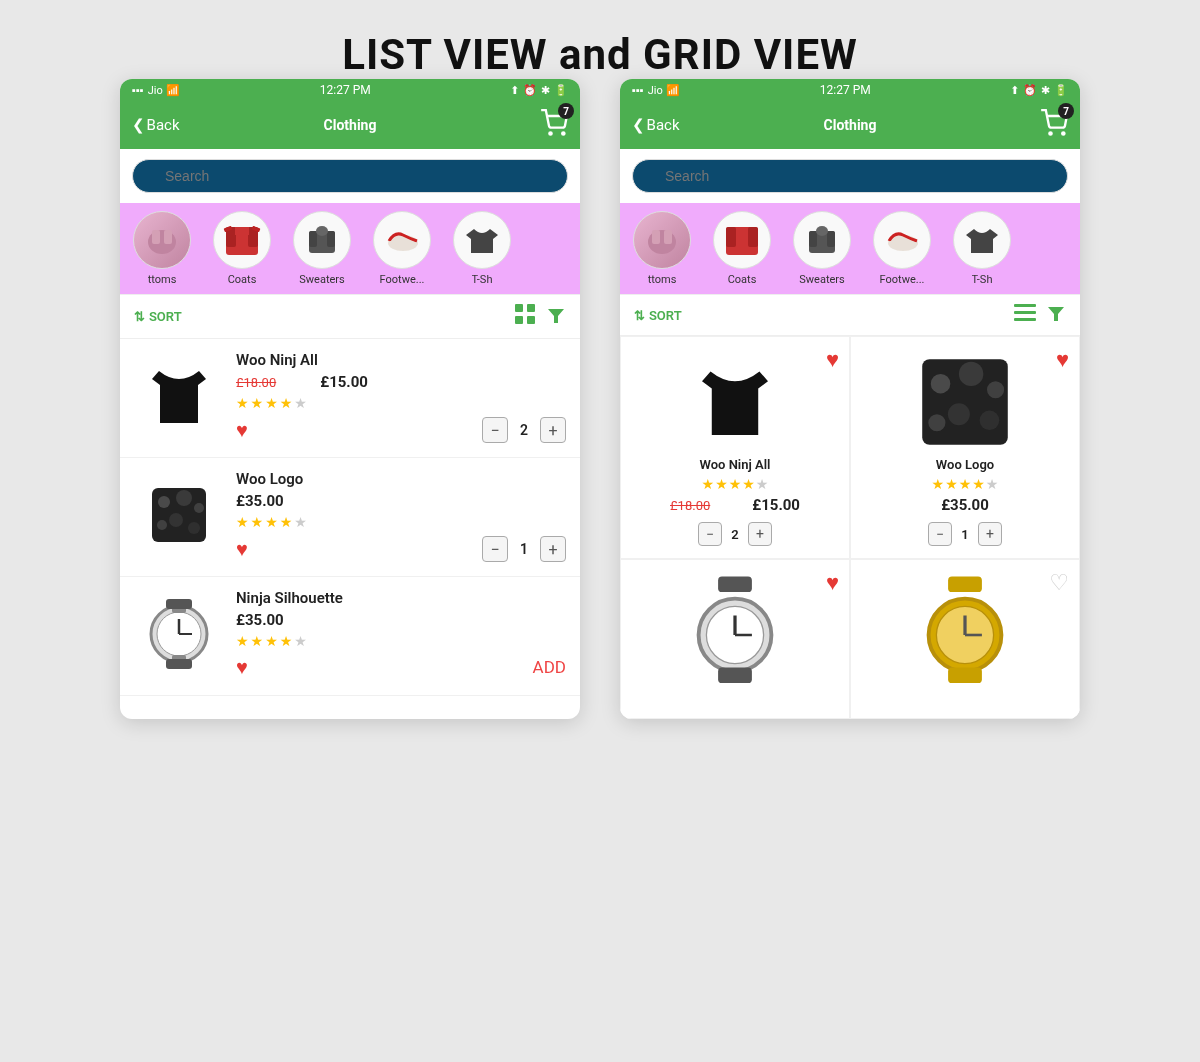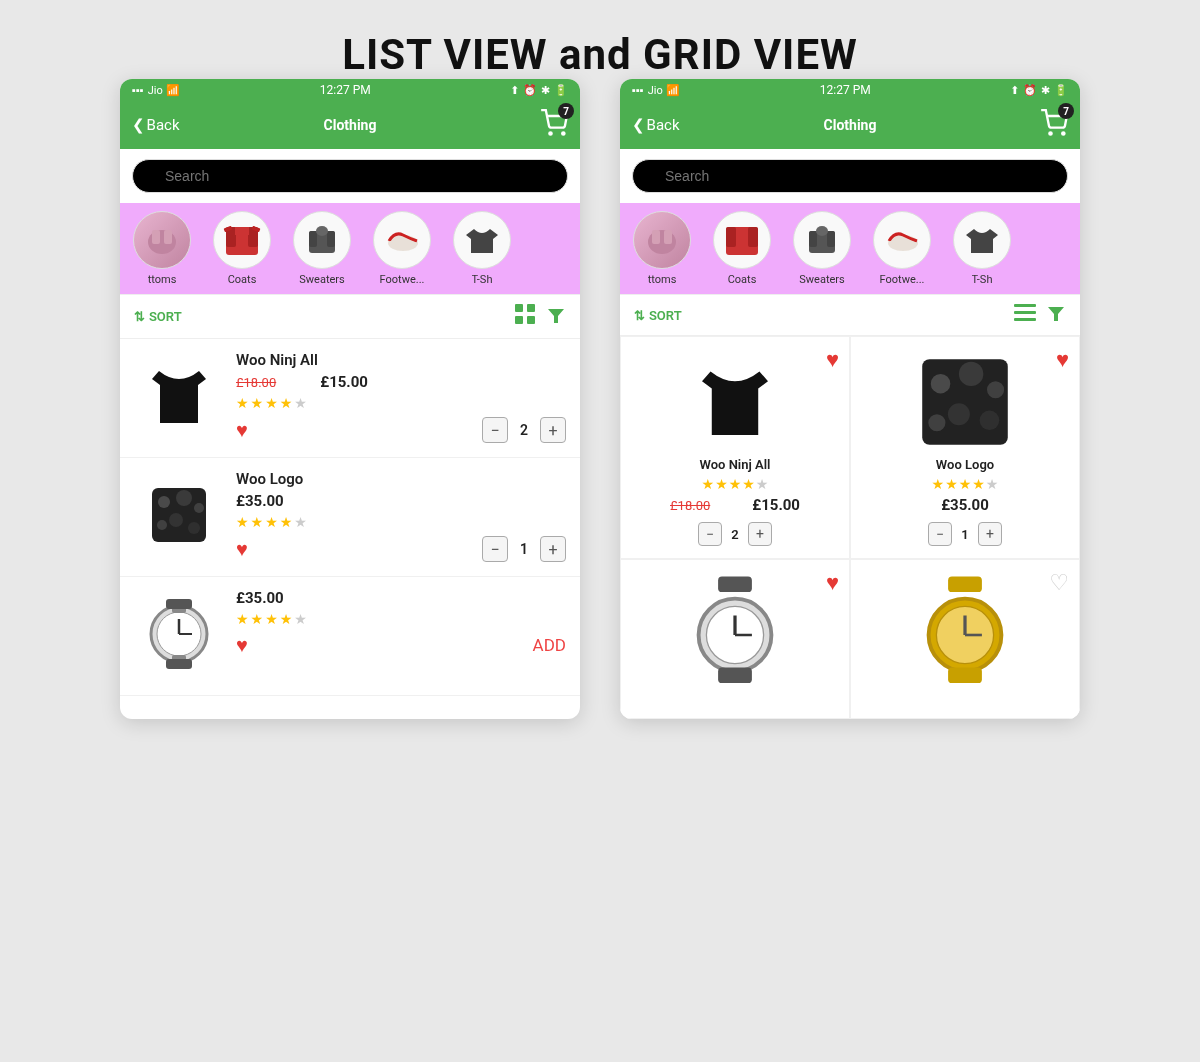--- a/index.html
+++ b/index.html
@@ -94,21 +94,21 @@
       padding: 10px 12px;
       background: #fff;
     }
     .search-input {
       width: 100%;
       border: 1.5px solid #ddd;
       border-radius: 20px;
       padding: 8px 14px 8px 32px;
       font-size: 14px;
       color: #aaa;
-      background: #000000;
+      background: #0c4a6e;
       position: relative;
       outline: none;
     }
     .search-wrapper {
       position: relative;
     }
     .search-icon-inner {
       position: absolute;
       left: 10px;
       top: 50%;
@@ -543,20 +543,21 @@
             <rect x="38" y="66" width="14" height="8" rx="2" fill="#888"></rect>
 
             <rect x="32" y="10" width="26" height="10" rx="3" fill="#555"></rect>
             <rect x="32" y="70" width="26" height="10" rx="3" fill="#555"></rect>
 
             <line x1="45" y1="45" x2="45" y2="30" stroke="#333" stroke-width="2.5"></line>
             <line x1="45" y1="45" x2="58" y2="45" stroke="#333" stroke-width="2"></line>
           </svg>
         </div>
         <div class="list-item-info">
+          <div class="product-name">Ninja Silhouette</div>
           <div class="price-row">
             <span class="only-price">£35.00</span>
           </div>
           <div class="stars">
             <span class="star-filled">★</span>
             <span class="star-filled">★</span>
             <span class="star-filled">★</span>
             <span class="star-filled">★</span>
             <span class="star-empty">★</span>
           </div>

